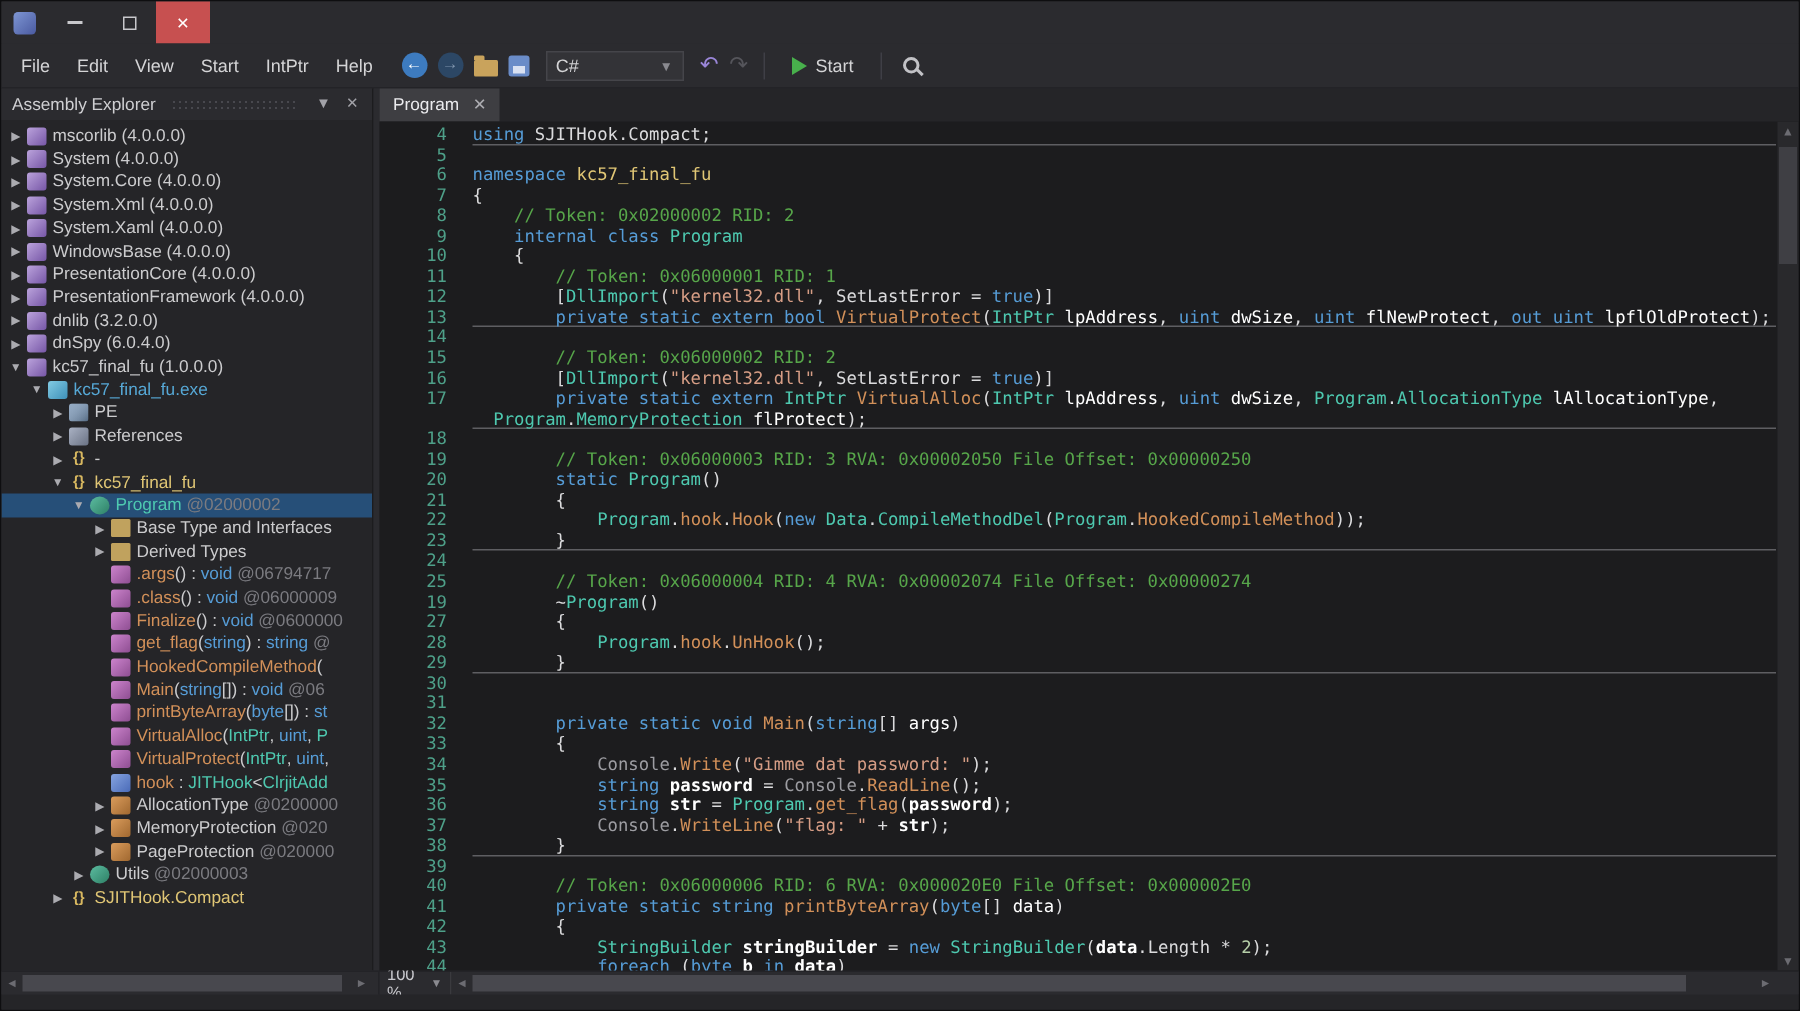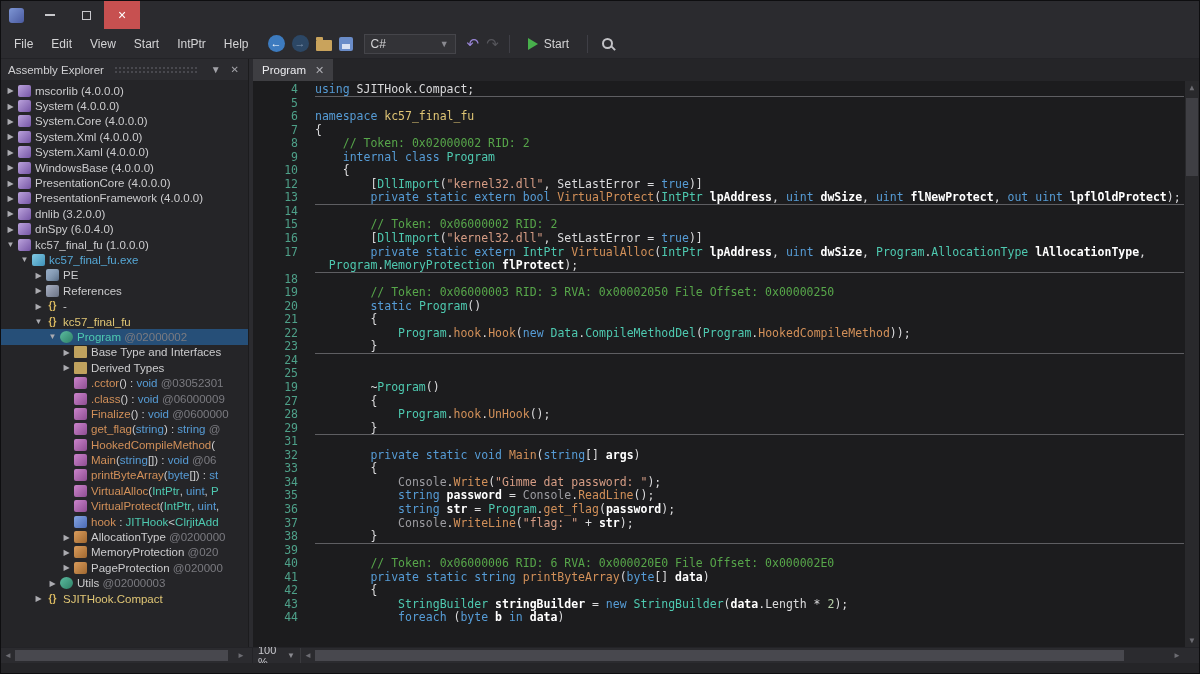--- a/index.html
+++ b/index.html
@@ -65,21 +65,21 @@
 .tabbar{height:22px;background:#252528;display:flex}
 .tab{background:#3E3E42;display:flex;align-items:center;padding:0 9px;gap:9px;font-size:11.5px;color:#EBEBEE}
 .tab-close{color:#ADADB2;font-size:11px;line-height:1}
 .code-wrap{flex:1;background:#1C1C1E;position:relative;overflow:hidden;font-family:"DejaVu Sans Mono",monospace;font-size:11.5px;padding-top:2px}
 .code-line{display:flex;height:13.56px;line-height:13.56px;white-space:pre}
 .line-num{width:62px;text-align:right;padding-right:17px;color:var(--lineNumber);flex:none}
 .line-text{flex:1;margin-right:15px}
 .code-line.sep .line-text{border-bottom:1px solid #5E5E62}
 .tk-k{color:var(--keyword)}.tk-y{color:var(--type)}.tk-g{color:var(--staticType)}
 .tk-c{color:var(--comment)}.tk-s{color:var(--string)}.tk-m{color:var(--method)}
-.tk-a{color:#FFFFFF;font-weight:bold}.tk-l{color:#FFFFFF;font-weight:bold}
+.tk-a{color:#FFFFFF;font-weight:normal}.tk-l{color:#FFFFFF;font-weight:bold}
 .tk-n{color:var(--namespaceColor)}.tk-u{color:var(--number)}.tk-p{color:#DBDBDD}
 .vscroll{position:absolute;right:0;top:0;bottom:0;width:14px;background:#29292C}
 .vs-arrow{position:absolute;right:0;width:14px;height:13px;color:#6C6C72;font-size:8px;text-align:center;line-height:13px}
 .vthumb{position:absolute;right:1px;top:17px;width:12px;height:78px;background:#3F3F44}
 
 .bottomrow{height:16px;display:flex;background:#2B2B2F;border-top:1px solid #232327}
 .hscroll{position:relative;background:#2B2B2F}
 .hs-left{width:252px;border-right:1px solid #232327}
 .hs-main{flex:1}
 .hs-arrow{position:absolute;top:0;width:14px;height:15px;color:#6C6C72;font-size:8px;text-align:center;line-height:15px}
@@ -159,21 +159,21 @@
           <div class="tree-row" style="padding-left: 3px;"><span class="expander">▶</span><span class="ticon ic-assembly"></span><span class="c-t">dnSpy (6.0.4.0)</span></div>
           <div class="tree-row" style="padding-left: 3px;"><span class="expander">▼</span><span class="ticon ic-assembly"></span><span class="c-t">kc57_final_fu (1.0.0.0)</span></div>
           <div class="tree-row" style="padding-left: 17px;"><span class="expander">▼</span><span class="ticon ic-module"></span><span class="c-mod">kc57_final_fu.exe</span></div>
           <div class="tree-row" style="padding-left: 31px;"><span class="expander">▶</span><span class="ticon ic-pe"></span><span class="c-t">PE</span></div>
           <div class="tree-row" style="padding-left: 31px;"><span class="expander">▶</span><span class="ticon ic-refs"></span><span class="c-t">References</span></div>
           <div class="tree-row" style="padding-left: 31px;"><span class="expander">▶</span><span class="ticon ic-ns">{}</span><span class="c-t">-</span></div>
           <div class="tree-row" style="padding-left: 31px;"><span class="expander">▼</span><span class="ticon ic-ns">{}</span><span class="c-nsy">kc57_final_fu</span></div>
           <div class="tree-row sel" style="padding-left: 45px;"><span class="expander">▼</span><span class="ticon ic-class"></span><span class="c-ty">Program</span><span class="c-dim"> @02000002</span></div>
           <div class="tree-row" style="padding-left: 59px;"><span class="expander">▶</span><span class="ticon ic-folder"></span><span class="c-t">Base Type and Interfaces</span></div>
           <div class="tree-row" style="padding-left: 59px;"><span class="expander">▶</span><span class="ticon ic-folder"></span><span class="c-t">Derived Types</span></div>
-          <div class="tree-row" style="padding-left: 59px;"><span class="expander"></span><span class="ticon ic-method"></span><span class="c-me">.cctor</span><span class="c-t">() : </span><span class="c-kw">void</span><span class="c-dim"> @03052301</span></div>
+          <div class="tree-row" style="padding-left: 59px;"><span class="expander"></span><span class="ticon ic-method"></span><span class="c-me">.args</span><span class="c-t">() : </span><span class="c-kw">void</span><span class="c-dim"> @06794717</span></div>
           <div class="tree-row" style="padding-left: 59px;"><span class="expander"></span><span class="ticon ic-method"></span><span class="c-me">.class</span><span class="c-t">() : </span><span class="c-kw">void</span><span class="c-dim"> @06000009</span></div>
           <div class="tree-row" style="padding-left: 59px;"><span class="expander"></span><span class="ticon ic-method"></span><span class="c-me">Finalize</span><span class="c-t">() : </span><span class="c-kw">void</span><span class="c-dim"> @0600000</span></div>
           <div class="tree-row" style="padding-left: 59px;"><span class="expander"></span><span class="ticon ic-method"></span><span class="c-me">get_flag</span><span class="c-t">(</span><span class="c-kw">string</span><span class="c-t">) : </span><span class="c-kw">string</span><span class="c-dim"> @</span></div>
           <div class="tree-row" style="padding-left: 59px;"><span class="expander"></span><span class="ticon ic-method"></span><span class="c-me">HookedCompileMethod</span><span class="c-t">(</span></div>
           <div class="tree-row" style="padding-left: 59px;"><span class="expander"></span><span class="ticon ic-method"></span><span class="c-me">Main</span><span class="c-t">(</span><span class="c-kw">string</span><span class="c-t">[]) : </span><span class="c-kw">void</span><span class="c-dim"> @06</span></div>
           <div class="tree-row" style="padding-left: 59px;"><span class="expander"></span><span class="ticon ic-method"></span><span class="c-me">printByteArray</span><span class="c-t">(</span><span class="c-kw">byte</span><span class="c-t">[]) : </span><span class="c-kw">st</span></div>
           <div class="tree-row" style="padding-left: 59px;"><span class="expander"></span><span class="ticon ic-method"></span><span class="c-me">VirtualAlloc</span><span class="c-t">(</span><span class="c-ty">IntPtr</span><span class="c-t">, </span><span class="c-kw">uint</span><span class="c-t">, </span><span class="c-ty">P</span></div>
           <div class="tree-row" style="padding-left: 59px;"><span class="expander"></span><span class="ticon ic-method"></span><span class="c-me">VirtualProtect</span><span class="c-t">(</span><span class="c-ty">IntPtr</span><span class="c-t">, </span><span class="c-kw">uint</span><span class="c-t">,</span></div>
           <div class="tree-row" style="padding-left: 59px;"><span class="expander"></span><span class="ticon ic-field"></span><span class="c-me">hook</span><span class="c-t"> : </span><span class="c-ty">JITHook</span><span class="c-t">&lt;</span><span class="c-ty">ClrjitAdd</span></div>
           <div class="tree-row" style="padding-left: 59px;"><span class="expander">▶</span><span class="ticon ic-enum"></span><span class="c-t">AllocationType</span><span class="c-dim"> @0200000</span></div>
@@ -195,39 +195,41 @@
       </div>
       <div class="code-wrap">
         <div>
             <div class="code-line sep"><span class="line-num">4</span><span class="line-text"><span class="tk-k">using</span><span class="tk-p"> SJITHook.Compact;</span></span></div>
             <div class="code-line"><span class="line-num">5</span><span class="line-text"></span></div>
             <div class="code-line"><span class="line-num">6</span><span class="line-text"><span class="tk-k">namespace</span><span class="tk-p"> </span><span class="tk-n">kc57_final_fu</span></span></div>
             <div class="code-line"><span class="line-num">7</span><span class="line-text"><span class="tk-p">{</span></span></div>
             <div class="code-line"><span class="line-num">8</span><span class="line-text"><span class="tk-p">    </span><span class="tk-c">// Token: 0x02000002 RID: 2</span></span></div>
             <div class="code-line"><span class="line-num">9</span><span class="line-text"><span class="tk-p">    </span><span class="tk-k">internal class</span><span class="tk-p"> </span><span class="tk-y">Program</span></span></div>
             <div class="code-line"><span class="line-num">10</span><span class="line-text"><span class="tk-p">    {</span></span></div>
+            <div class="code-line"><span class="line-num">11</span><span class="line-text"><span class="tk-p">        </span><span class="tk-c">// Token: 0x06000001 RID: 1</span></span></div>
             <div class="code-line"><span class="line-num">12</span><span class="line-text"><span class="tk-p">        [</span><span class="tk-y">DllImport</span><span class="tk-p">(</span><span class="tk-s">"kernel32.dll"</span><span class="tk-p">, SetLastError = </span><span class="tk-k">true</span><span class="tk-p">)]</span></span></div>
             <div class="code-line sep"><span class="line-num">13</span><span class="line-text"><span class="tk-p">        </span><span class="tk-k">private static extern bool</span><span class="tk-p"> </span><span class="tk-m">VirtualProtect</span><span class="tk-p">(</span><span class="tk-y">IntPtr</span><span class="tk-p"> </span><span class="tk-a">lpAddress</span><span class="tk-p">, </span><span class="tk-k">uint</span><span class="tk-p"> </span><span class="tk-a">dwSize</span><span class="tk-p">, </span><span class="tk-k">uint</span><span class="tk-p"> </span><span class="tk-a">flNewProtect</span><span class="tk-p">, </span><span class="tk-k">out uint</span><span class="tk-p"> </span><span class="tk-a">lpflOldProtect</span><span class="tk-p">);</span></span></div>
             <div class="code-line"><span class="line-num">14</span><span class="line-text"></span></div>
             <div class="code-line"><span class="line-num">15</span><span class="line-text"><span class="tk-p">        </span><span class="tk-c">// Token: 0x06000002 RID: 2</span></span></div>
             <div class="code-line"><span class="line-num">16</span><span class="line-text"><span class="tk-p">        [</span><span class="tk-y">DllImport</span><span class="tk-p">(</span><span class="tk-s">"kernel32.dll"</span><span class="tk-p">, SetLastError = </span><span class="tk-k">true</span><span class="tk-p">)]</span></span></div>
             <div class="code-line"><span class="line-num">17</span><span class="line-text"><span class="tk-p">        </span><span class="tk-k">private static extern</span><span class="tk-p"> </span><span class="tk-y">IntPtr</span><span class="tk-p"> </span><span class="tk-m">VirtualAlloc</span><span class="tk-p">(</span><span class="tk-y">IntPtr</span><span class="tk-p"> </span><span class="tk-a">lpAddress</span><span class="tk-p">, </span><span class="tk-k">uint</span><span class="tk-p"> </span><span class="tk-a">dwSize</span><span class="tk-p">, </span><span class="tk-y">Program</span><span class="tk-p">.</span><span class="tk-y">AllocationType</span><span class="tk-p"> </span><span class="tk-a">lAllocationType</span><span class="tk-p">,</span></span></div>
             <div class="code-line sep"><span class="line-num"></span><span class="line-text"><span class="tk-p">  </span><span class="tk-y">Program</span><span class="tk-p">.</span><span class="tk-y">MemoryProtection</span><span class="tk-p"> </span><span class="tk-a">flProtect</span><span class="tk-p">);</span></span></div>
             <div class="code-line"><span class="line-num">18</span><span class="line-text"></span></div>
             <div class="code-line"><span class="line-num">19</span><span class="line-text"><span class="tk-p">        </span><span class="tk-c">// Token: 0x06000003 RID: 3 RVA: 0x00002050 File Offset: 0x00000250</span></span></div>
             <div class="code-line"><span class="line-num">20</span><span class="line-text"><span class="tk-p">        </span><span class="tk-k">static</span><span class="tk-p"> </span><span class="tk-y">Program</span><span class="tk-p">()</span></span></div>
             <div class="code-line"><span class="line-num">21</span><span class="line-text"><span class="tk-p">        {</span></span></div>
             <div class="code-line"><span class="line-num">22</span><span class="line-text"><span class="tk-p">            </span><span class="tk-y">Program</span><span class="tk-p">.</span><span class="tk-m">hook</span><span class="tk-p">.</span><span class="tk-m">Hook</span><span class="tk-p">(</span><span class="tk-k">new</span><span class="tk-p"> </span><span class="tk-y">Data</span><span class="tk-p">.</span><span class="tk-y">CompileMethodDel</span><span class="tk-p">(</span><span class="tk-y">Program</span><span class="tk-p">.</span><span class="tk-m">HookedCompileMethod</span><span class="tk-p">));</span></span></div>
             <div class="code-line sep"><span class="line-num">23</span><span class="line-text"><span class="tk-p">        }</span></span></div>
             <div class="code-line"><span class="line-num">24</span><span class="line-text"></span></div>
-            <div class="code-line"><span class="line-num">25</span><span class="line-text"><span class="tk-p">        </span></span></div>
+            <div class="code-line"><span class="line-num">25</span><span class="line-text"><span class="tk-p">        </span><span class="tk-c">// Token: 0x06000004 RID: 4 RVA: 0x00002074 File Offset: 0x00000274</span></span></div>
             <div class="code-line"><span class="line-num">19</span><span class="line-text"><span class="tk-p">        ~</span><span class="tk-y">Program</span><span class="tk-p">()</span></span></div>
             <div class="code-line"><span class="line-num">27</span><span class="line-text"><span class="tk-p">        {</span></span></div>
             <div class="code-line"><span class="line-num">28</span><span class="line-text"><span class="tk-p">            </span><span class="tk-y">Program</span><span class="tk-p">.</span><span class="tk-m">hook</span><span class="tk-p">.</span><span class="tk-m">UnHook</span><span class="tk-p">();</span></span></div>
             <div class="code-line sep"><span class="line-num">29</span><span class="line-text"><span class="tk-p">        }</span></span></div>
+            <div class="code-line"><span class="line-num">30</span><span class="line-text"></span></div>
             <div class="code-line"><span class="line-num">31</span><span class="line-text"><span class="tk-p">        </span></span></div>
             <div class="code-line"><span class="line-num">32</span><span class="line-text"><span class="tk-p">        </span><span class="tk-k">private static void</span><span class="tk-p"> </span><span class="tk-m">Main</span><span class="tk-p">(</span><span class="tk-k">string</span><span class="tk-p">[] </span><span class="tk-a">args</span><span class="tk-p">)</span></span></div>
             <div class="code-line"><span class="line-num">33</span><span class="line-text"><span class="tk-p">        {</span></span></div>
             <div class="code-line"><span class="line-num">34</span><span class="line-text"><span class="tk-p">            </span><span class="tk-g">Console</span><span class="tk-p">.</span><span class="tk-m">Write</span><span class="tk-p">(</span><span class="tk-s">"Gimme dat password: "</span><span class="tk-p">);</span></span></div>
             <div class="code-line"><span class="line-num">35</span><span class="line-text"><span class="tk-p">            </span><span class="tk-k">string</span><span class="tk-p"> </span><span class="tk-l">password</span><span class="tk-p"> = </span><span class="tk-g">Console</span><span class="tk-p">.</span><span class="tk-m">ReadLine</span><span class="tk-p">();</span></span></div>
             <div class="code-line"><span class="line-num">36</span><span class="line-text"><span class="tk-p">            </span><span class="tk-k">string</span><span class="tk-p"> </span><span class="tk-l">str</span><span class="tk-p"> = </span><span class="tk-y">Program</span><span class="tk-p">.</span><span class="tk-m">get_flag</span><span class="tk-p">(</span><span class="tk-l">password</span><span class="tk-p">);</span></span></div>
             <div class="code-line"><span class="line-num">37</span><span class="line-text"><span class="tk-p">            </span><span class="tk-g">Console</span><span class="tk-p">.</span><span class="tk-m">WriteLine</span><span class="tk-p">(</span><span class="tk-s">"flag: "</span><span class="tk-p"> + </span><span class="tk-l">str</span><span class="tk-p">);</span></span></div>
             <div class="code-line sep"><span class="line-num">38</span><span class="line-text"><span class="tk-p">        }</span></span></div>
             <div class="code-line"><span class="line-num">39</span><span class="line-text"></span></div>
             <div class="code-line"><span class="line-num">40</span><span class="line-text"><span class="tk-p">        </span><span class="tk-c">// Token: 0x06000006 RID: 6 RVA: 0x000020E0 File Offset: 0x000002E0</span></span></div>

